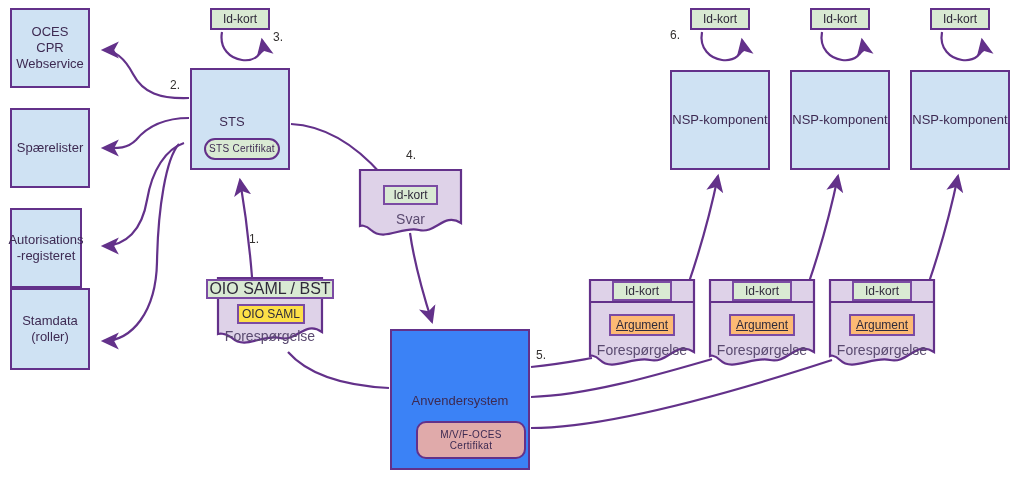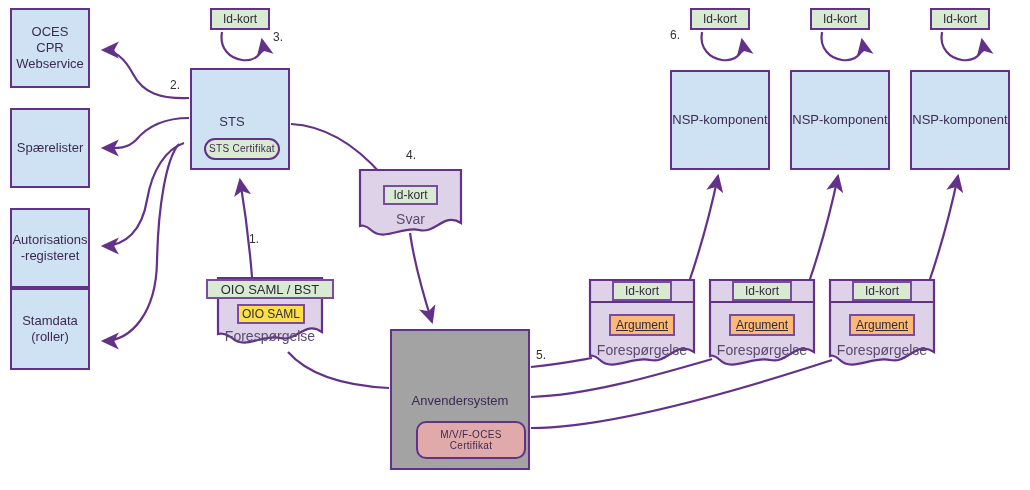--- a/index.html
+++ b/index.html
@@ -10,21 +10,21 @@
     font-family:"Liberation Sans","DejaVu Sans",sans-serif;
     overflow:hidden;
   }
   svg#wires{position:absolute;left:0;top:0;width:1030px;height:490px;pointer-events:none;}
   .node{position:absolute;box-sizing:border-box;display:flex;align-items:center;justify-content:center;}
   .blue-box{
     background:#cfe2f3;border:2px solid #63318a;color:#3d2a52;
     font-size:13px;line-height:16px;text-align:center;
   }
   .orange-box{
-    background:#a3a3a3;border:2px solid #63318a;color:#3d2a52;
+    background:#3b82f6;border:2px solid #63318a;color:#3d2a52;
     font-size:13px;text-align:center;
     display:block;
   }
   .orange-box .title{position:absolute;left:0;right:0;top:62px;text-align:center;font-size:13px;}
   .cert-pill{
     position:absolute;box-sizing:border-box;
     border:2px solid #63318a;border-radius:12px;
     display:flex;align-items:center;justify-content:center;
     font-size:10px;color:#3d2a52;letter-spacing:.3px;
   }
@@ -106,21 +106,21 @@
   </div>
 
   <div class="node blue-box" style="left:10px;top:8px;width:80px;height:80px;">
     <div style="pointer-events:none;">
       <div>OCES</div>
       <div>CPR</div>
       <div>Webservice</div>
     </div>
   </div>
 
-  <div class="node blue-box" style="left:10px;top:208px;width:80px;height:80px;">
+  <div class="node blue-box" style="left:10px;top:208px;width:72px;height:80px;">
     <div style="pointer-events:none;">
       <div>Autorisations</div>
       <div>-registeret</div>
     </div>
   </div>
 
   <div class="node blue-box" style="left:10px;top:288px;width:80px;height:82px;">
     <div style="pointer-events:none;">
       <div>Stamdata</div>
       <div>(roller)</div>
@@ -131,21 +131,21 @@
 
   <div class="node blue-box" style="left:190px;top:68px;width:100px;height:102px;display:block;">
     <div style="position:absolute;left:0;right:16px;top:44px;text-align:center;">STS</div>
     <div class="cert-pill cert-green" style="left:12px;top:68px;width:76px;height:22px;">STS  Certifikat</div>
   </div>
 
   <div class="doc" style="left:205px;top:272px;width:130px;height:80px;">
     <svg width="130" height="80" viewBox="0 0 130 80">
       <path d="M13,6 L117,6 L117,60 C100,48 92,70 75,66 C58,62 40,78 27,66 C20,60 13,62 13,62 Z" fill="#ded2e8" stroke="#63318a" stroke-width="2.2"></path>
     </svg>
-    <div class="inner-tag tag-green" style="left:1px;top:7px;width:128px;height:20px;font-size:13px;">OIO SAML / BST</div>
+    <div class="inner-tag tag-green" style="left:1px;top:7px;width:128px;height:20px;font-size:16px;">OIO SAML / BST</div>
     <div class="inner-tag tag-pink" style="left:32px;top:32px;width:68px;height:20px;">OIO SAML</div>
     <div class="label" style="top:56px;">Forespørgelse</div>
   </div>
 
   <div class="doc" style="left:358px;top:168px;width:105px;height:75px;">
     <svg width="105" height="75" viewBox="0 0 105 75">
       <path d="M2,2 L103,2 L103,55 C86,44 78,66 61,62 C44,58 26,74 13,62 C7,56 2,58 2,58 Z" fill="#ded2e8" stroke="#63318a" stroke-width="2.2"></path>
     </svg>
     <div class="inner-tag tag-green" style="left:25px;top:17px;width:55px;height:20px;">Id-kort</div>
     <div class="label" style="top:43px;">Svar</div>

